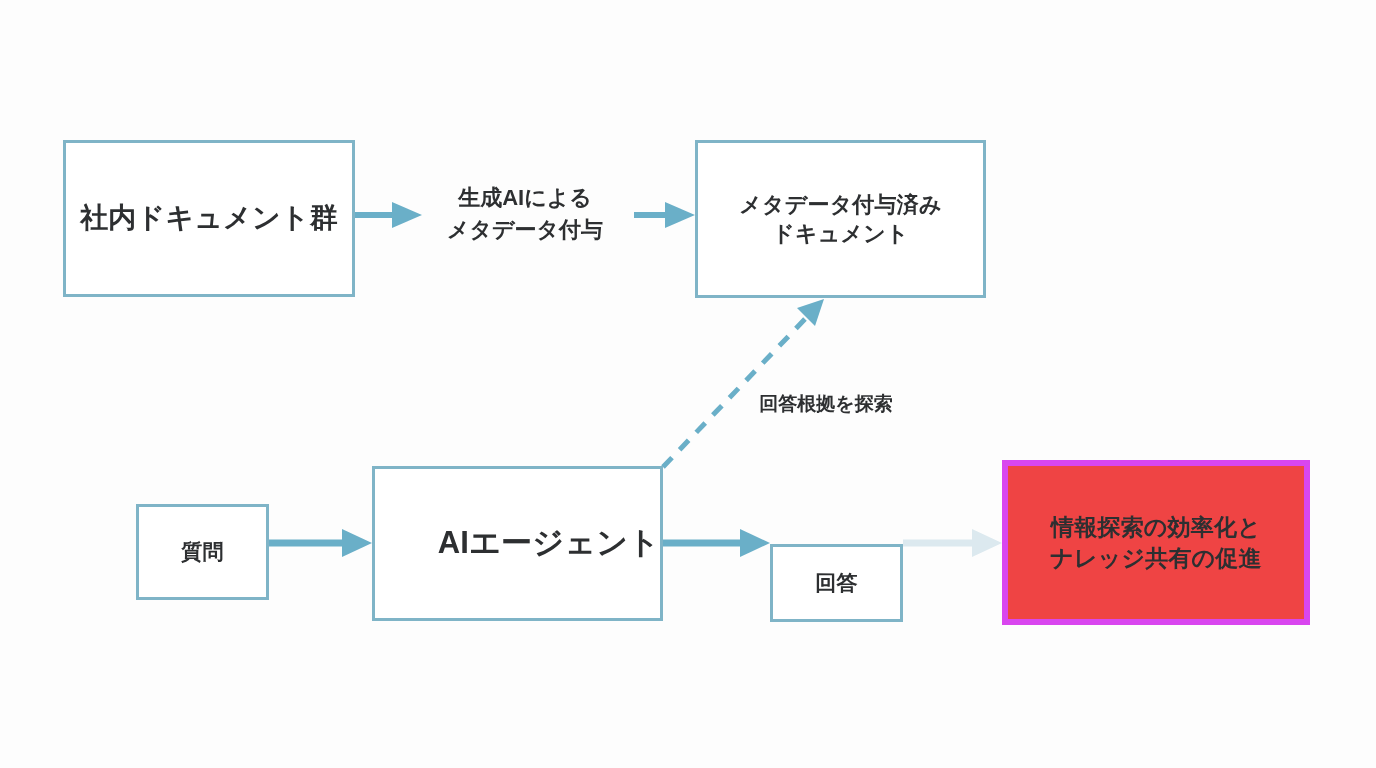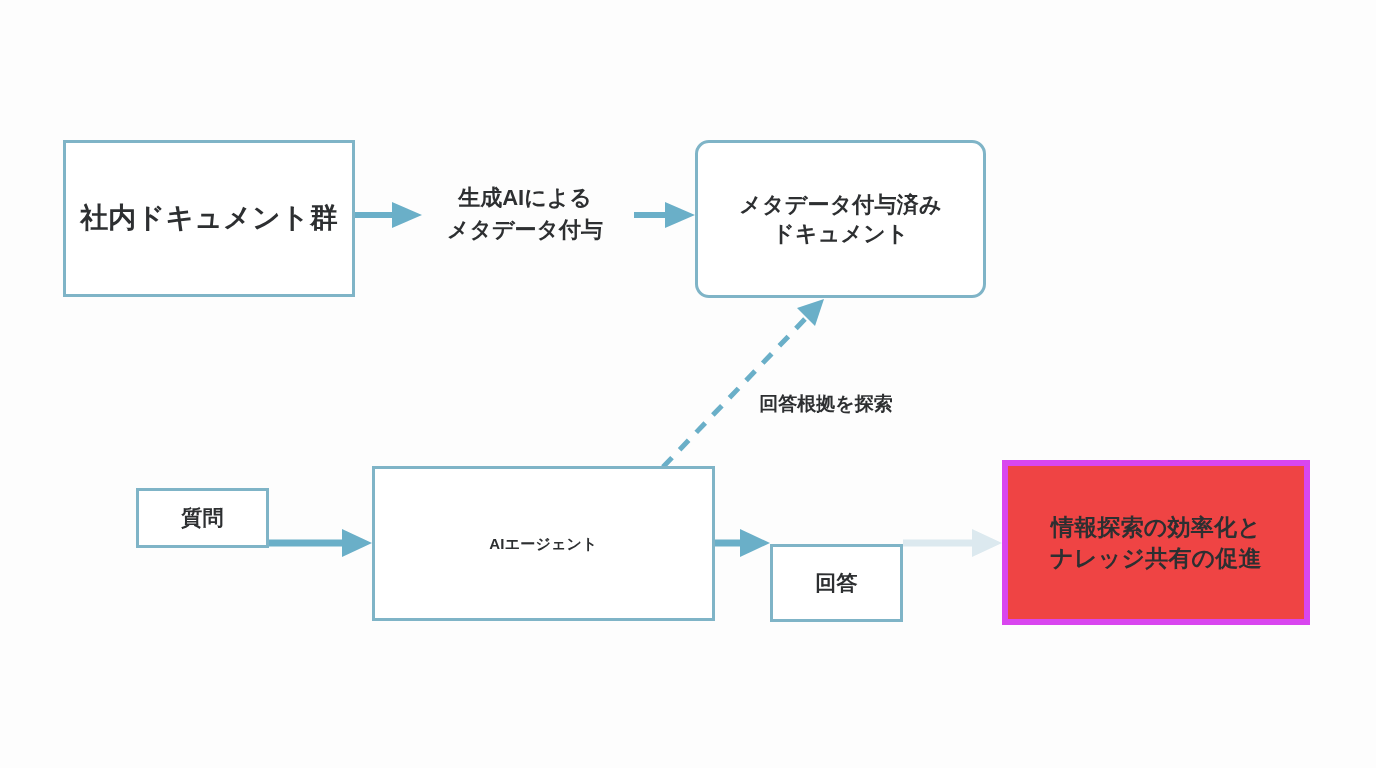--- a/index.html
+++ b/index.html
@@ -45,29 +45,29 @@
     white-space: pre-line;
   }
   
   #node-internal-docs {
     left: 63px;  top: 140px;  width: 292px;  height: 157px;
     font-size: 28px;
   }
   #node-tagged-docs {
     left: 695px; top: 140px;  width: 291px;  height: 158px;
     font-size: 22px;
-    border-radius: 14px;
   }
   #node-question {
-    left: 136px; top: 488px;  width: 133px;  height: 60px;
+    left: 136px; top: 504px;  width: 133px;  height: 96px;
     font-size: 21px;
   }
   #node-ai-agent {
-    left: 372px; top: 466px;  width: 343px;  height: 155px;
-    font-size: 15px;
+    left: 372px; top: 466px;  width: 291px;  height: 155px;
+    font-size: 31px;
+    justify-content: flex-end;
   }
   #node-answer {
     left: 770px; top: 504px;  width: 133px;  height: 78px;
     font-size: 21px;
     margin-top: 40px;
   }
   #node-outcome {
     left: 1002px; top: 460px; width: 308px;  height: 165px;
     font-size: 23px;
     background: #ef4444;

